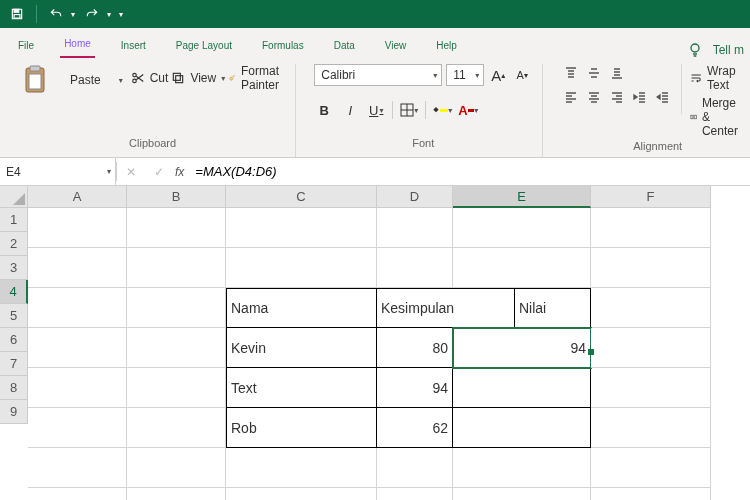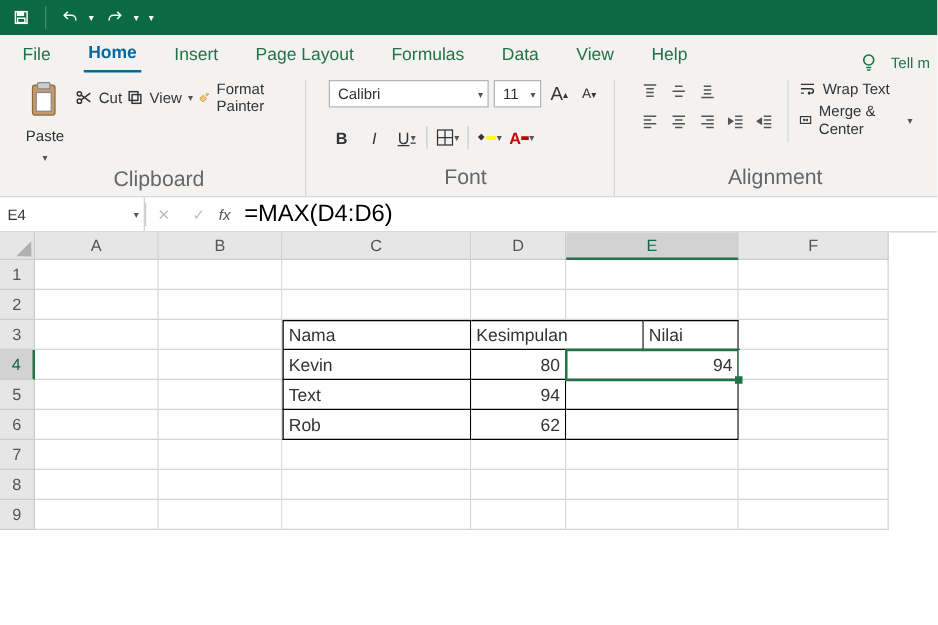--- a/index.html
+++ b/index.html
@@ -7,33 +7,33 @@
 
   
   .titlebar { height: 28px; background: #0b6a42; display: flex; align-items: center; padding: 0 4px; gap: 4px; }
   .qat-btn { width: 26px; height: 24px; display: flex; align-items: center; justify-content: center; color: #fff; }
   .qat-btn svg { width: 14px; height: 14px; }
   .qat-sep { width: 1px; height: 18px; background: rgba(255,255,255,0.25); margin: 0 2px; }
   .caret-down { font-size: 8px; color: #fff; margin-left: -2px; }
 
   
   .tabs { height: 30px; background: #f3f2f1; display: flex; align-items: flex-end; padding-left: 14px; gap: 22px; color: #217346; }
-  .tab { padding: 6px 4px 7px; font-size: 14px; color: #217346; cursor: pointer; }
-  .tab.active { color: #0369a1; font-weight: 700; border-bottom: 2px solid #0369a1; }
+  .tab { padding: 6px 4px 7px; font-size: 10px; color: #217346; cursor: pointer; }
+  .tab.active { color: #8b5cf6; font-weight: 400; border-bottom: 2px solid #be185d; }
   .tabs-right { margin-left: auto; display: flex; align-items: center; gap: 10px; padding-right: 6px; color: #217346; }
   .bulb { width: 16px; height: 16px; }
 
   
   .ribbon { background: #f3f2f1; border-bottom: 1px solid #d0d0d0; padding: 6px 10px 0; display: flex; gap: 8px; height: 100px;}
   .group { display: flex; flex-direction: column; align-items: center; padding: 0 10px; border-right: 1px solid #d8d8d8; }
   .group:last-child { border-right: none; justify-content: space-between; }
   .group-body { display: flex; align-items: flex-start; gap: 8px; height: 70px;}
-  .group-label { font-size: 17px; color: #666; padding: 3px 0 5px; }
-
-  .paste-col { display: flex; flex-direction: column; align-items: center; gap: 6px; }
+  .group-label { font-size: 11px; color: #666; padding: 3px 0 5px; }
+
+  .paste-col { display: flex; flex-direction: row; align-items: center; gap: 18px; }
   .paste-icon { width: 32px; height: 32px; }
   .paste-label { font-size: 12px; color: #333; }
   .clip-side { display: flex; flex-direction: row; gap: 3px; font-size: 12px; color: #333;}
   .clip-side div { display: flex; align-items: center; gap: 5px; }
   .mini-icon { width: 14px; height: 14px; }
 
   .font-sel { display: flex; gap: 4px; align-items: center; }
   .combo { background: #fff; border: 1px solid #b5b5b5; height: 22px; display: flex; align-items: center; padding: 0 4px 0 6px; font-size: 12px; gap: 4px;}
   .dd { font-size: 8px; color: #555; }
   .font-btns { display: flex; gap: 6px; margin-top: 6px; align-items: center; }
@@ -46,35 +46,35 @@
   .align-side { display:flex; flex-direction:column; gap:4px; font-size:12px; color:#333;}
   .align-side div { display:flex; align-items:center; gap:5px;}
 
   
   .fbar { height: 28px; border-bottom: 1px solid #d0d0d0; display: flex; align-items: stretch; background:#fff;}
   .namebox { width: 116px; border-right: 1px solid #d0d0d0; display: flex; align-items: center; padding: 0 6px; font-size: 12px; position: relative;}
   .namebox .dd { position: absolute; right: 4px; }
   .fx-area { display: flex; align-items: center; flex: 1; }
   .fx-btn { width: 28px; display:flex; align-items:center; justify-content:center; color:#bbb;}
   .fx-label { font-style: italic; font-size: 12px; color:#555; margin: 0 6px 0 2px;}
-  .formula-input { flex: 1; border: none; outline: none; font-size: 19px; padding: 0 4px;}
+  .formula-input { flex: 1; border: none; outline: none; font-size: 13px; padding: 0 4px; font-style: italic;}
   .fbar-sep { width:1px; background:#d0d0d0; margin:4px 0;}
 
   
   .sheet { position: relative; }
   .corner { position:absolute; left:0; top:0; width:28px; height:22px; background:#e6e6e6; border-right:1px solid #ccc; border-bottom:1px solid #ccc;}
   .corner:before { content:""; position:absolute; right:2px; bottom:2px; border:6px solid transparent; border-right-color:#b0b0b0; border-bottom-color:#b0b0b0;}
   .colheads { position:absolute; left:28px; top:0; right:0; height:22px; display:flex;}
   .colhead { background:#e6e6e6; border-right:1px solid #ccc; border-bottom:1px solid #ccc; text-align:center; font-size:13px; color:#555; line-height:22px;}
   .colhead.sel { background:#d2d2d2; color:#0b6a42; border-bottom:2px solid #217346;}
   .rowheads { position:absolute; left:0; top:22px; width:28px;}
   .rowhead { height:24px; background:#e6e6e6; border-right:1px solid #ccc; border-bottom:1px solid #ccc; text-align:center; font-size:13px; color:#555; line-height:24px;}
   .rowhead.sel { background:#d2d2d2; color:#0b6a42; border-right:2px solid #217346;}
   .cells { position:absolute; left:28px; top:22px; right:0;}
-  .row { display:flex; height:24px;}
+  .row { display:flex; height:40px;}
   .cell { border-right:1px solid #d4d4d4; border-bottom:1px solid #d4d4d4; padding:0 4px; font-size:14px; display:flex; align-items:center; background:#fff;}
   .cell.r { justify-content:flex-end;}
   
   .tcell { border-right:1px solid #000; border-bottom:1px solid #000;}
   .ttop { border-top:1px solid #000;}
   .tleft { border-left:1px solid #000;}
   .active-cell { outline:2px solid #217346; outline-offset:-1px; background:#fff;}
   .fillhandle { position:absolute; width:6px; height:6px; background:#217346; }
 
   .wA{width:99px}.wB{width:99px}.wC{width:151px}.wD{width:76px}.wE{width:138px}.wF{width:120px}

